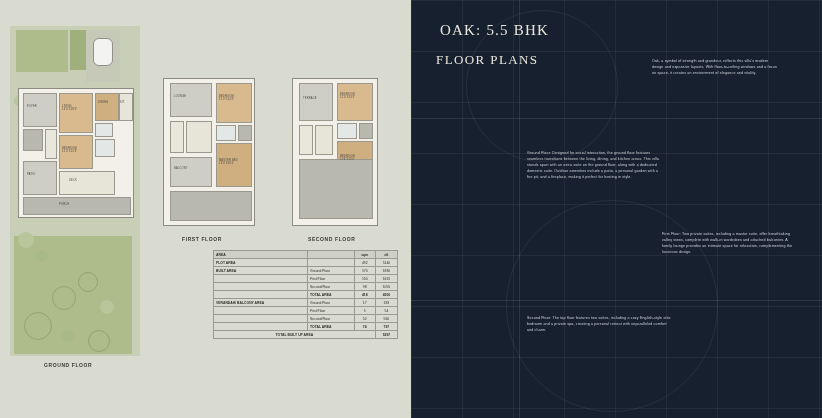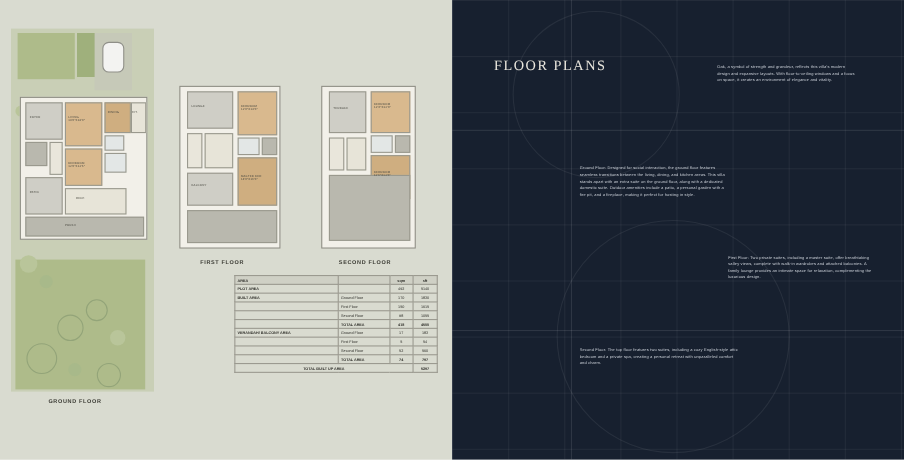--- a/index.html
+++ b/index.html
@@ -48,21 +48,21 @@
   #right .grid{position:absolute;inset:0;
     background-image:linear-gradient(to right,rgba(255,255,255,.055) 1px,transparent 1px),
                      linear-gradient(to bottom,rgba(255,255,255,.055) 1px,transparent 1px);
     background-size:51px 51px;}
   #right .vline{position:absolute;top:0;bottom:0;width:1px;background:rgba(255,255,255,.10);}
   #right .hline{position:absolute;left:0;right:0;height:1px;background:rgba(255,255,255,.10);}
   .circ{position:absolute;border:1px solid rgba(255,255,255,.07);border-radius:50%;}
 
   #title{position:absolute;left:29px;top:22px;color:#e9e6dd;font-family:"Liberation Serif",serif;
          font-size:15px;letter-spacing:1.2px;}
-  #subtitle{position:absolute;left:38px;top:52px;color:#e9e6dd;font-family:"Liberation Serif",serif;
+  #subtitle{position:absolute;left:25px;top:52px;color:#e9e6dd;font-family:"Liberation Serif",serif;
          font-size:13px;letter-spacing:1.4px;}
   .para{position:absolute;color:#cfd4dc;font-size:3.6px;line-height:1.65;letter-spacing:.15px;}
   .p-intro{left:241px;top:59px;width:125px;}
   .p-ground{left:116px;top:151px;width:135px;}
   .p-first{left:251px;top:232px;width:133px;}
   .p-second{left:116px;top:316px;width:145px;}
 </style>
 </head>
 <body>
 
@@ -219,20 +219,21 @@
   </div>
 
   <div id="right">
     <div class="grid"></div>
     <div class="vline" style="left:108px;"></div>
     <div class="hline" style="top:118px;"></div>
     <div class="hline" style="top:300px;"></div>
     <div class="circ" style="left:55px;top:10px;width:150px;height:150px;"></div>
     <div class="circ" style="left:95px;top:200px;width:210px;height:210px;"></div>
 
+    <div id="title">OAK: 5.5 BHK</div>
     <div id="subtitle">FLOOR PLANS</div>
 
     <div class="para p-intro">Oak, a symbol of strength and grandeur, reflects this villa's modern design and expansive layouts. With floor-to-ceiling windows and a focus on space, it creates an environment of elegance and vitality.</div>
     <div class="para p-ground">Ground Floor: Designed for social interaction, the ground floor features seamless transitions between the living, dining, and kitchen areas. This villa stands apart with an extra suite on the ground floor, along with a dedicated domestic suite. Outdoor amenities include a patio, a personal garden with a fire pit, and a fireplace, making it perfect for hosting in style.</div>
     <div class="para p-first">First Floor: Two private suites, including a master suite, offer breathtaking valley views, complete with walk-in wardrobes and attached balconies. A family lounge provides an intimate space for relaxation, complementing the luxurious design.</div>
     <div class="para p-second">Second Floor: The top floor features two suites, including a cozy English-style attic bedroom and a private spa, creating a personal retreat with unparalleled comfort and charm.</div>
   </div>
 
 </div>
 

